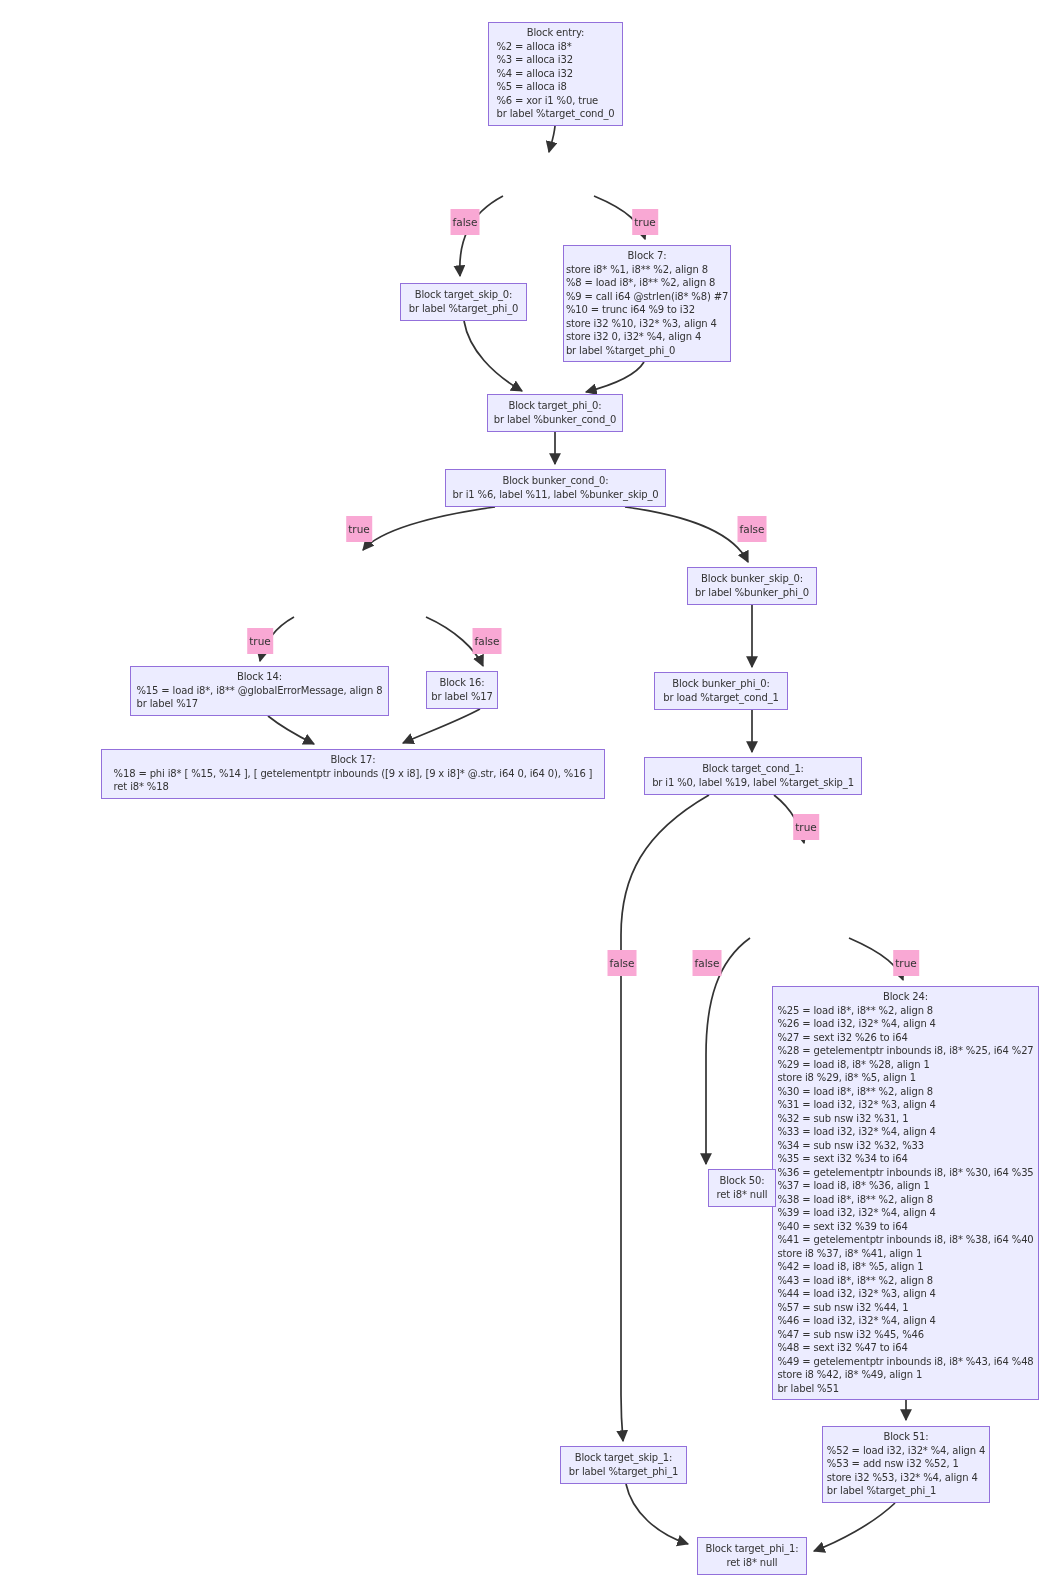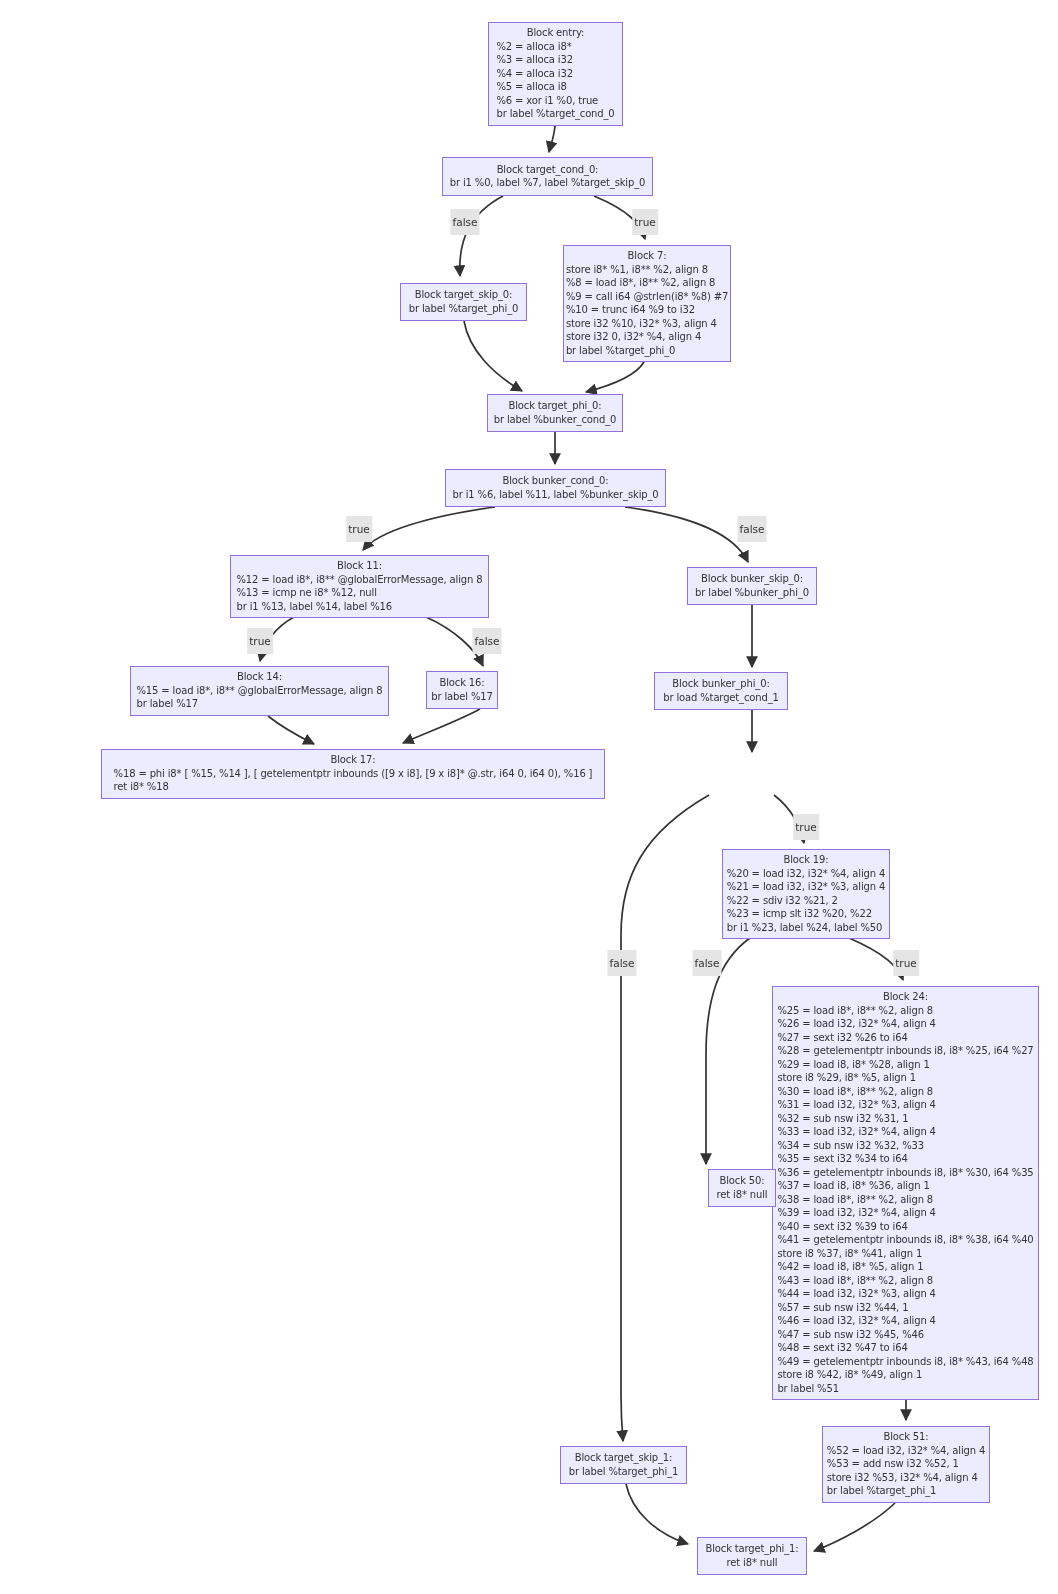--- a/index.html
+++ b/index.html
@@ -22,21 +22,21 @@
     padding:3px 4px 4px 4px;
     display:flex;flex-direction:column;align-items:center;justify-content:center;
     font-size:10px;line-height:13.5px;letter-spacing:-0.15px;
     text-align:center;
   }
   .node .line{white-space:pre;}
   .lines{display:flex;flex-direction:column;align-items:flex-start;}
   .edge-label{
     position:absolute;
     transform:translate(-50%,-50%);
-    background:#e5e5e5;
+    background:#f9a8d4;
     color:#333333;
     font-size:10.5px;line-height:12px;
     padding:7px 2px;
     white-space:nowrap;
   }
 </style>
 </head>
 <body>
 
 <div id="canvas">
@@ -75,26 +75,20 @@
     <div class="lines">
         <div class="line">%2 = alloca i8*</div>
         <div class="line">%3 = alloca i32</div>
         <div class="line">%4 = alloca i32</div>
         <div class="line">%5 = alloca i8</div>
         <div class="line">%6 = xor i1 %0, true</div>
         <div class="line">br label %target_cond_0</div>
       </div>
   </div>
 
-  <div class="node" style="left:405px;top:157px;width:211px;min-height:39px">
-    <div class="line">Block target_cond_0:</div>
-    <div class="lines">
-        <div class="line">br i1 %0, label %7, label %target_skip_0</div>
-      </div>
-  </div>
 
   <div class="node" style="left:363px;top:283px;width:127px;min-height:38px">
     <div class="line">Block target_skip_0:</div>
     <div class="lines">
         <div class="line">br label %target_phi_0</div>
       </div>
   </div>
 
   <div class="node" style="left:526px;top:245px;width:168px;min-height:117px">
     <div class="line">Block 7:</div>
@@ -116,28 +110,20 @@
       </div>
   </div>
 
   <div class="node" style="left:408px;top:469px;width:221px;min-height:38px">
     <div class="line">Block bunker_cond_0:</div>
     <div class="lines">
         <div class="line">br i1 %6, label %11, label %bunker_skip_0</div>
       </div>
   </div>
 
-  <div class="node" style="left:193px;top:555px;width:259px;min-height:62px">
-    <div class="line">Block 11:</div>
-    <div class="lines">
-        <div class="line">%12 = load i8*, i8** @globalErrorMessage, align 8</div>
-        <div class="line">%13 = icmp ne i8* %12, null</div>
-        <div class="line">br i1 %13, label %14, label %16</div>
-      </div>
-  </div>
 
   <div class="node" style="left:93px;top:666px;width:259px;min-height:50px">
     <div class="line">Block 14:</div>
     <div class="lines">
         <div class="line">%15 = load i8*, i8** @globalErrorMessage, align 8</div>
         <div class="line">br label %17</div>
       </div>
   </div>
 
   <div class="node" style="left:389px;top:671px;width:72px;min-height:38px">
@@ -162,31 +148,27 @@
       </div>
   </div>
 
   <div class="node" style="left:617px;top:672px;width:134px;min-height:38px">
     <div class="line">Block bunker_phi_0:</div>
     <div class="lines">
         <div class="line">br load %target_cond_1</div>
       </div>
   </div>
 
-
-  <div class="node" style="left:685px;top:849px;width:168px;min-height:89px">
-    <div class="line">Block 19:</div>
-    <div class="lines">
-        <div class="line">%20 = load i32, i32* %4, align 4</div>
-        <div class="line">%21 = load i32, i32* %3, align 4</div>
-        <div class="line">%22 = sdiv i32 %21, 2</div>
-        <div class="line">%23 = icmp slt i32 %20, %22</div>
-        <div class="line">br i1 %23, label %24, label %50</div>
-      </div>
-  </div>
+  <div class="node" style="left:607px;top:757px;width:218px;min-height:38px">
+    <div class="line">Block target_cond_1:</div>
+    <div class="lines">
+        <div class="line">br i1 %0, label %19, label %target_skip_1</div>
+      </div>
+  </div>
+
 
   <div class="node" style="left:735px;top:986px;width:267px;min-height:405px">
     <div class="line">Block 24:</div>
     <div class="lines">
         <div class="line">%25 = load i8*, i8** %2, align 8</div>
         <div class="line">%26 = load i32, i32* %4, align 4</div>
         <div class="line">%27 = sext i32 %26 to i64</div>
         <div class="line">%28 = getelementptr inbounds i8, i8* %25, i64 %27</div>
         <div class="line">%29 = load i8, i8* %28, align 1</div>
         <div class="line">store i8 %29, i8* %5, align 1</div>

